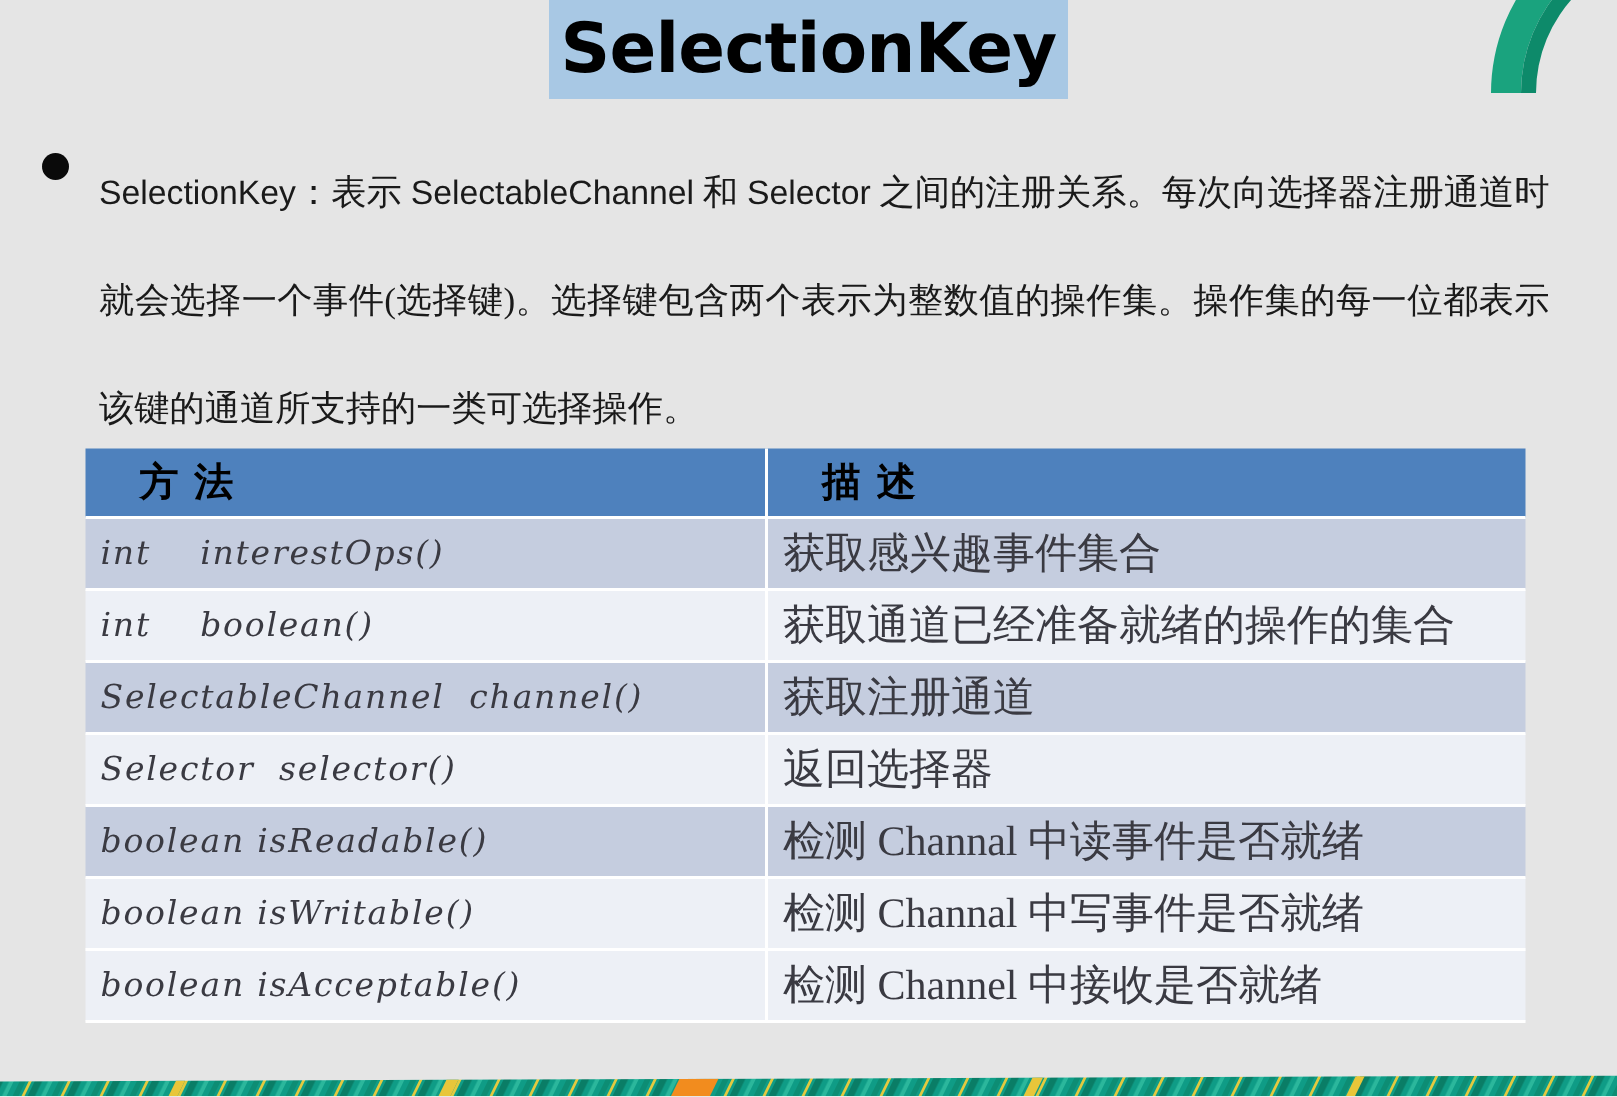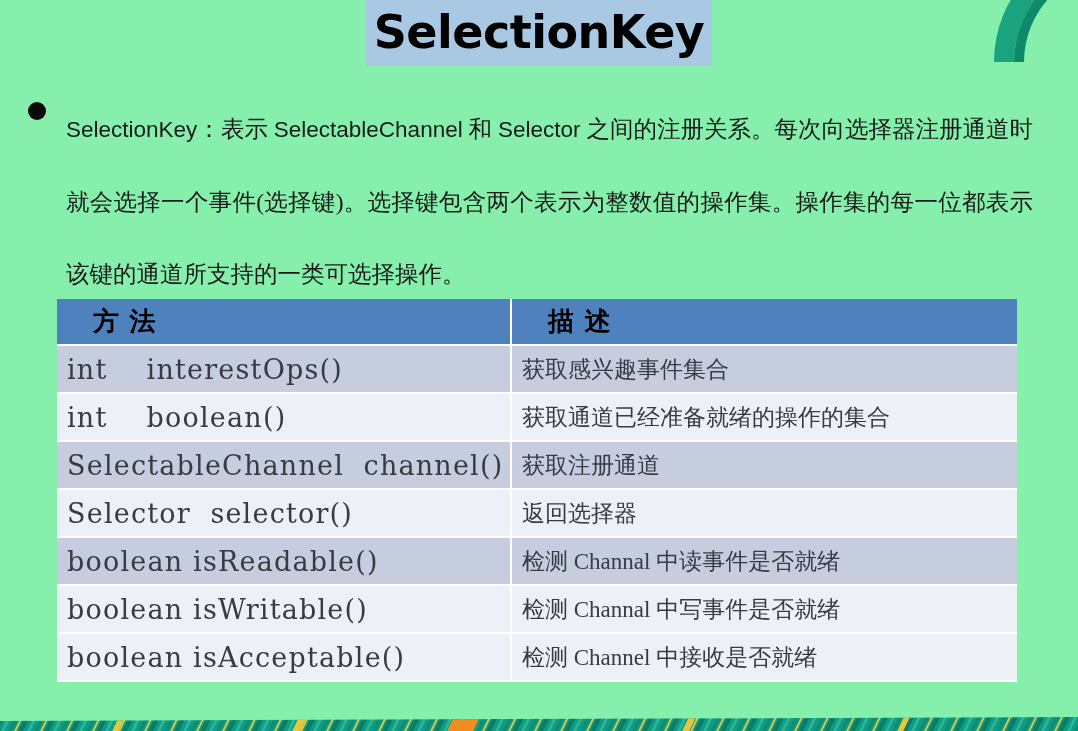--- a/index.html
+++ b/index.html
@@ -14,21 +14,21 @@
     font-family: "Liberation Sans", sans-serif;
     overflow: hidden;
     position: relative;
   }
 
   .slide {
     position: absolute;
     inset: 0;
     width: 1078px;
     height: 731px;
-    background: #86efac;
+    background: #e5e5e5;
     overflow: hidden;
   }
 
   
   .corner-deco {
     position: absolute;
     top: -62px;
     right: -40px;
     width: 132px;
     height: 124px;
@@ -132,28 +132,29 @@
 
   .tbl tbody td {
     height: 46px;
     color: #3a3a42;
   }
   .tbl tbody tr.odd td  { background: #c5cddf; }
   .tbl tbody tr.even td { background: #edf0f6; }
 
   .code {
     font-family: "DejaVu Serif", "Liberation Serif", serif;
-    font-size: 27px;
+    font-size: 22px;
     letter-spacing: 1.2px;
     white-space: pre;
     color: #34343c;
+    font-style: italic;
   }
   .desc {
     font-family: "Liberation Serif", "DejaVu Serif", serif;
-    font-size: 23px;
+    font-size: 28px;
     color: #34343c;
     white-space: pre;
   }
 </style>
 </head>
 <body>
 
 <div class="slide">
 
   <svg class="corner-deco" viewBox="0 0 132 124" xmlns="http://www.w3.org/2000/svg">

